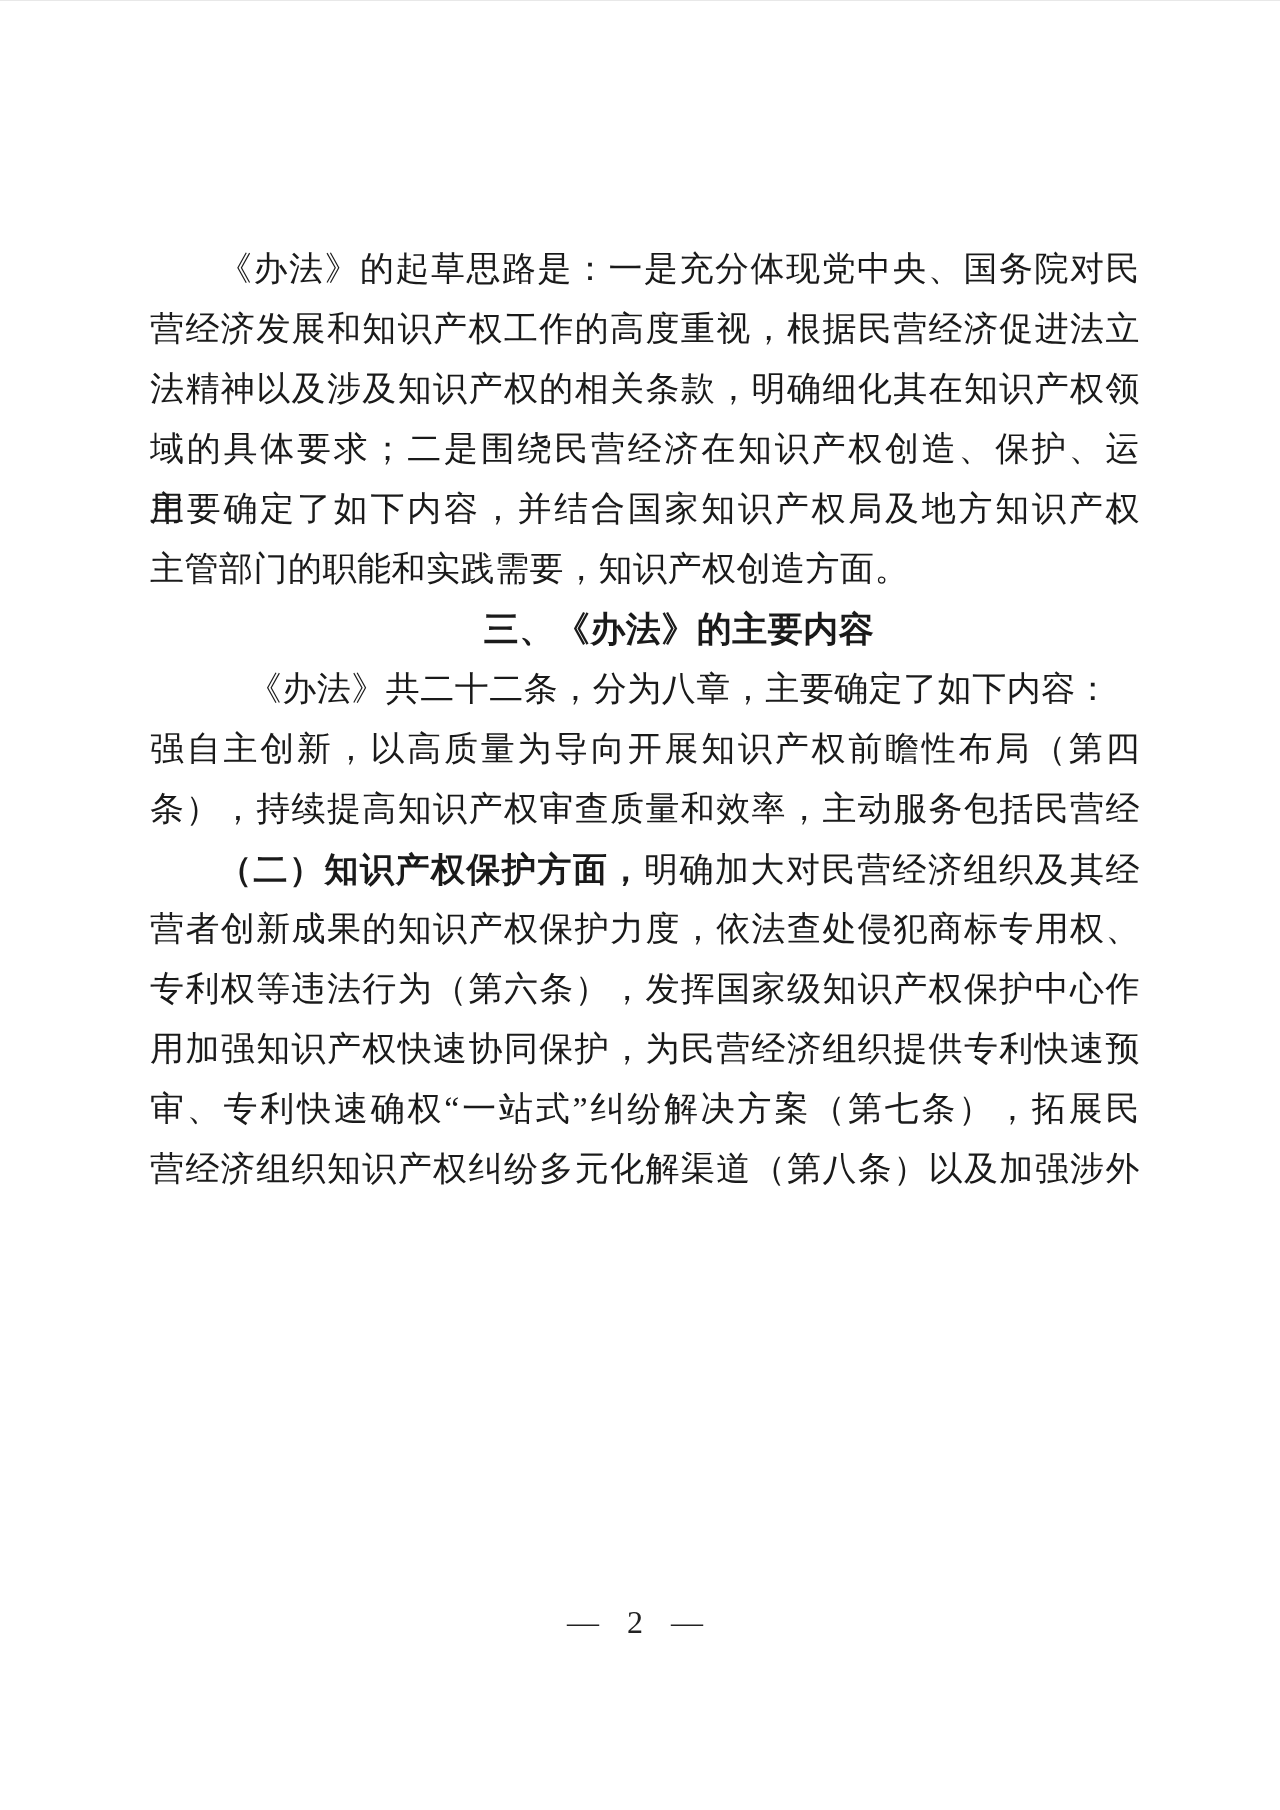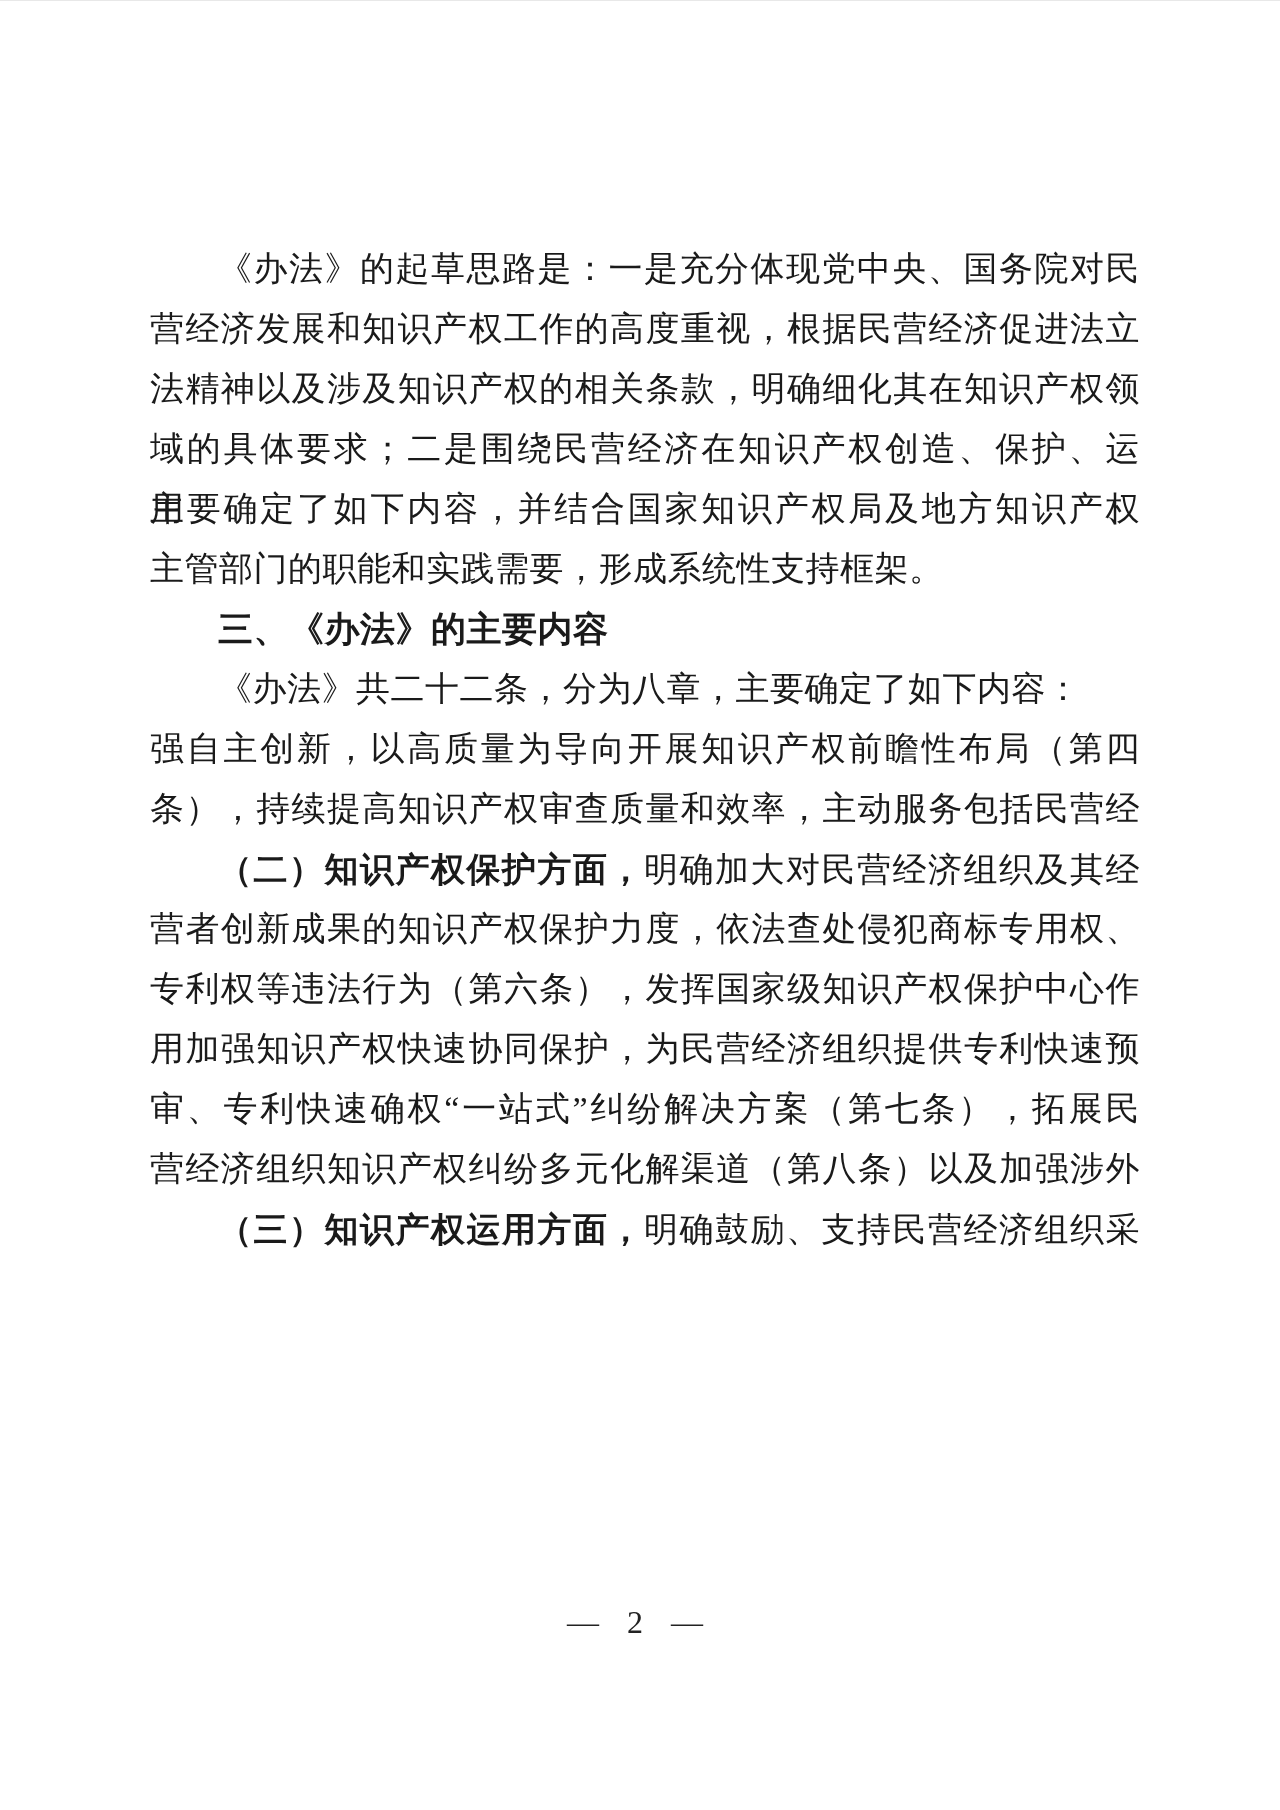--- a/index.html
+++ b/index.html
@@ -28,20 +28,21 @@
     color: #1a1a1a;
     font-family: "Liberation Serif", "DejaVu Serif", serif;
     letter-spacing: 0.5px;
   }
   .line.justify {
     text-align: justify;
     text-align-last: justify;
   }
   .line.indent {
     padding-left: 68px;
+    text-align: center;
   }
   .line .seg {
     
   }
   .line .b {
     font-weight: 700;
     font-family: "Liberation Sans", "DejaVu Sans", sans-serif;
   }
   .line.heading {
     font-weight: 700;
@@ -63,27 +64,26 @@
 </head>
 <body>
 
 <div class="page">
   <div class="doc-body">
       <div class="line indent justify"><span class="seg">《办法》的起草思路是：一是充分体现党中央、国务院对民</span></div>
       <div class="line justify"><span class="seg">营经济发展和知识产权工作的高度重视，根据民营经济促进法立</span></div>
       <div class="line justify"><span class="seg">法精神以及涉及知识产权的相关条款，明确细化其在知识产权领</span></div>
       <div class="line justify"><span class="seg">域的具体要求；二是围绕民营经济在知识产权创造、保护、运用、</span></div>
       <div class="line justify"><span class="seg">主要确定了如下内容，并结合国家知识产权局及地方知识产权</span></div>
-      <div class="line"><span class="seg">主管部门的职能和实践需要，形成系统性支持框架。</span></div>
+      <div class="line"><span class="seg">主管部门的职能和实践需要，知识产权创造方面。</span></div>
       <div class="line indent heading"><span class="seg b">三、《办法》的主要内容</span></div>
       <div class="line indent"><span class="seg">《办法》共二十二条，分为八章，主要确定了如下内容：</span></div>
       <div class="line justify"><span class="seg">强自主创新，以高质量为导向开展知识产权前瞻性布局（第四</span></div>
       <div class="line justify"><span class="seg">条），持续提高知识产权审查质量和效率，主动服务包括民营经</span></div>
       <div class="line indent justify"><span class="seg b">（二）知识产权保护方面，</span><span class="seg">明确加大对民营经济组织及其经</span></div>
       <div class="line justify"><span class="seg">营者创新成果的知识产权保护力度，依法查处侵犯商标专用权、</span></div>
       <div class="line justify"><span class="seg">专利权等违法行为（第六条），发挥国家级知识产权保护中心作</span></div>
       <div class="line justify"><span class="seg">用加强知识产权快速协同保护，为民营经济组织提供专利快速预</span></div>
       <div class="line justify"><span class="seg">审、专利快速确权“一站式”纠纷解决方案（第七条），拓展民</span></div>
       <div class="line justify"><span class="seg">营经济组织知识产权纠纷多元化解渠道（第八条）以及加强涉外</span></div>
-      <div class="line indent justify"><span class="seg b">（三）知识产权运用方面，</span><span class="seg">明确鼓励、支持民营经济组织采</span></div>
     </div>
   <div class="footer">— 2 —</div>
 </div>
 
 </body></html>

